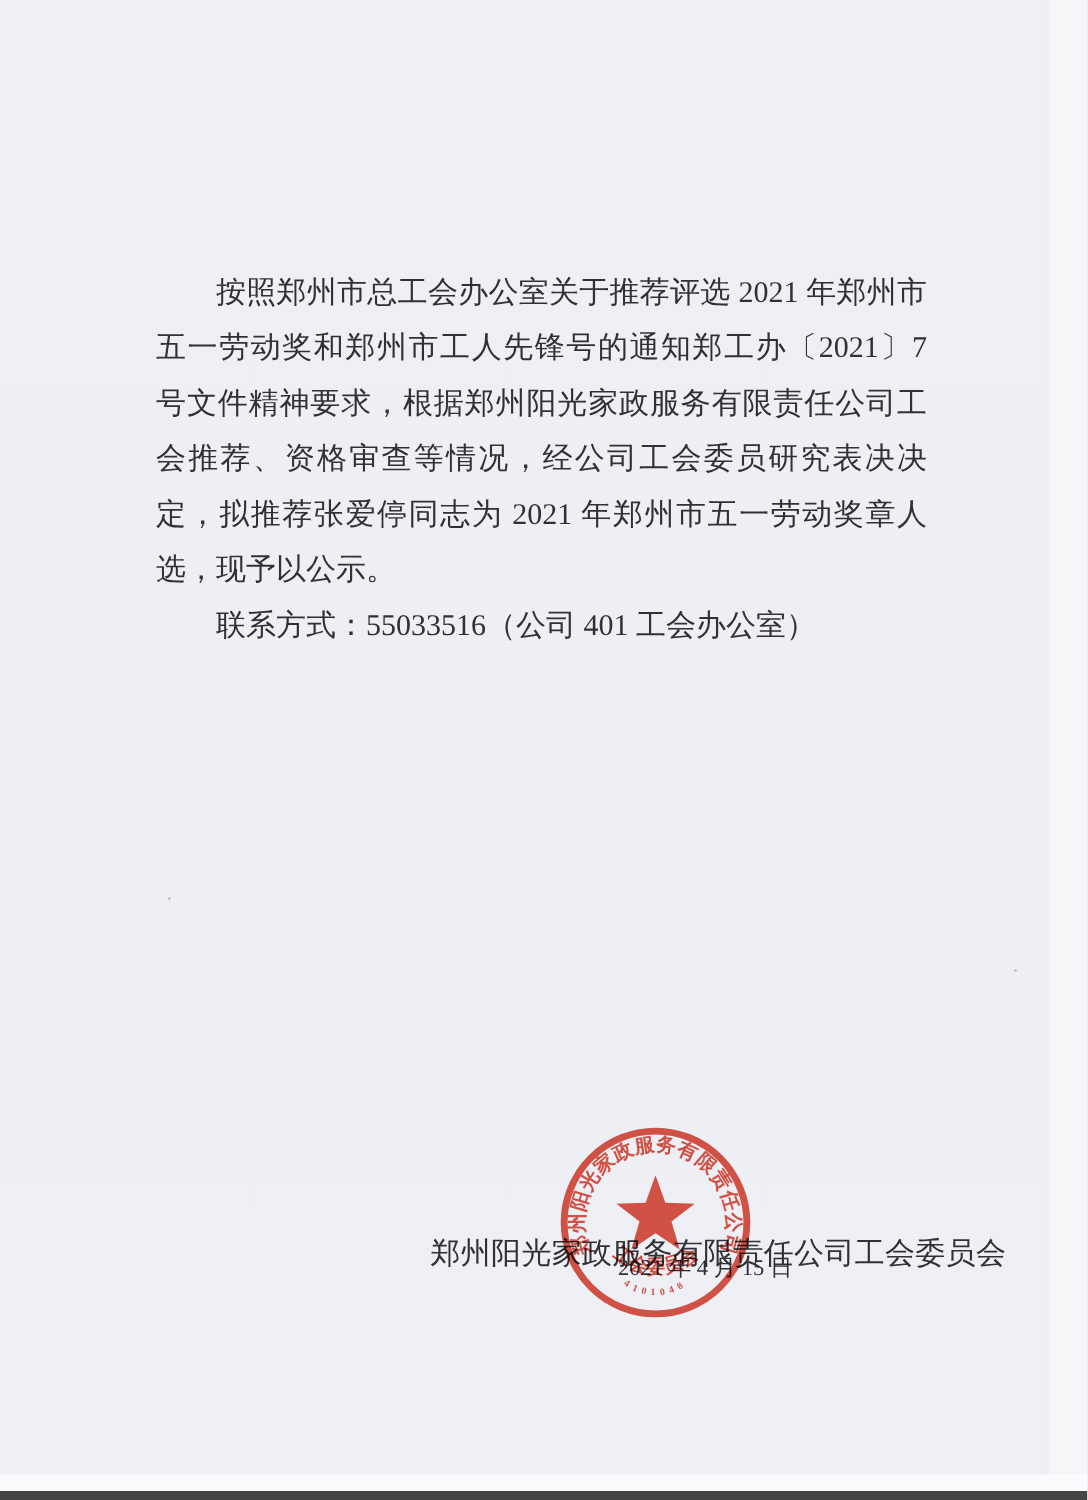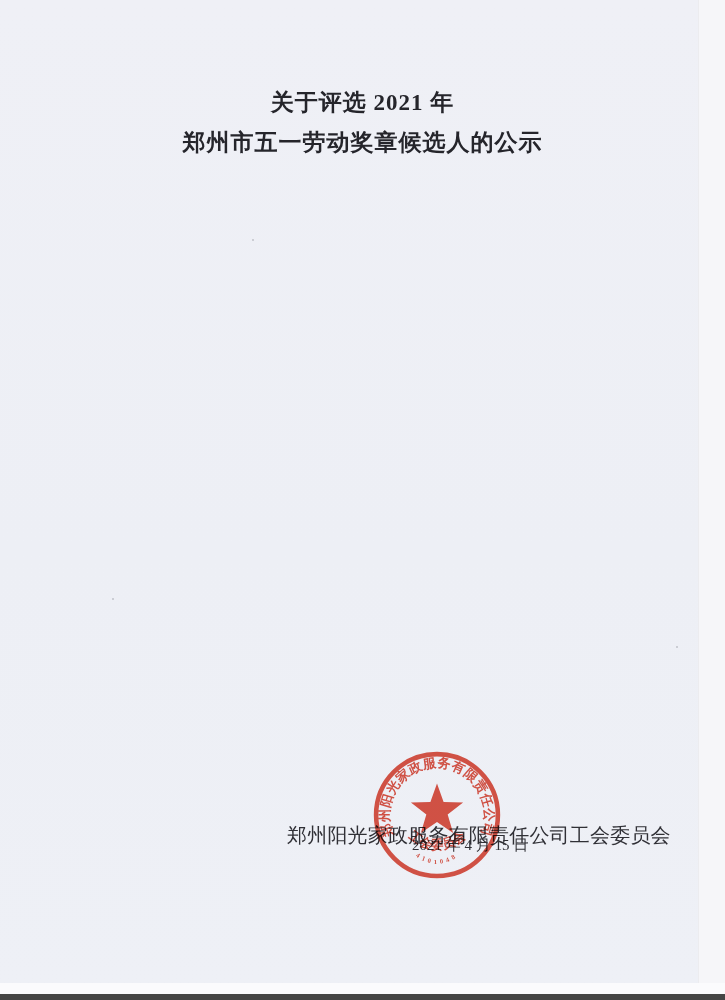--- a/index.html
+++ b/index.html
@@ -31,26 +31,24 @@
   .seal text { font-family:"Liberation Serif","DejaVu Serif",serif; font-weight:bold; }
 
   .speck { position:absolute; width:2px; height:2px; border-radius:50%;
     background:rgba(60,60,70,0.25); }
 </style>
 </head>
 <body>
 
 <div class="page">
 
-  <div class="title">
-    <div>关于评选 2021 年</div>
-    <div>郑州市五一劳动奖章候选人的公示</div>
-  </div>
 
   <div class="body-text">
+    <p>按照郑州市总工会办公室关于推荐评选 2021 年郑州市五一劳动奖和郑州市工人先锋号的通知郑工办〔2021〕7 号文件精神要求，根据郑州阳光家政服务有限责任公司工会推荐、资格审查等情况，经公司工会委员研究表决决定，拟推荐张爱停同志为 2021 年郑州市五一劳动奖章人选，现予以公示。</p>
+    <p>联系方式：55033516（公司 401 工会办公室）</p>
   </div>
 
   <div class="signature">郑州阳光家政服务有限责任公司工会委员会</div>
   <div class="sig-date">2021 年 4 月 15 日</div>
 
   <svg class="seal" viewBox="-66 -66 132 132" aria-hidden="true">
     <defs>
       <path id="arcTop" d="M -42.6,19.9 A 47,47 0 1,1 42.6,19.9" fill="none"></path>
       <path id="arcBottom" d="M -28,22 A 40,40 0 0,0 28,22" fill="none"></path>
       <path id="arcCode" d="M -24,38 A 34,34 0 0,0 24,38" fill="none"></path>

